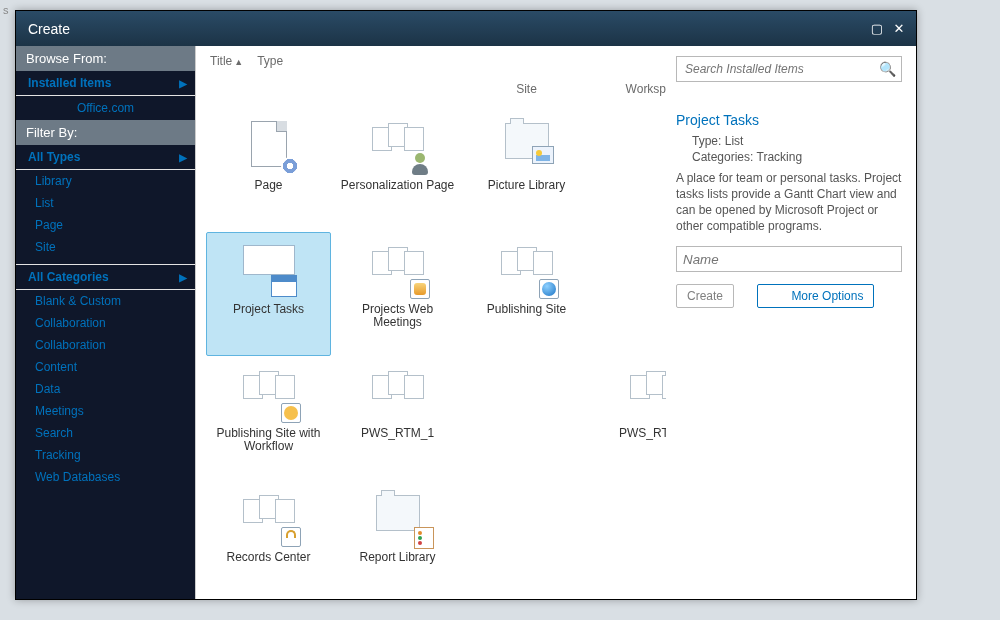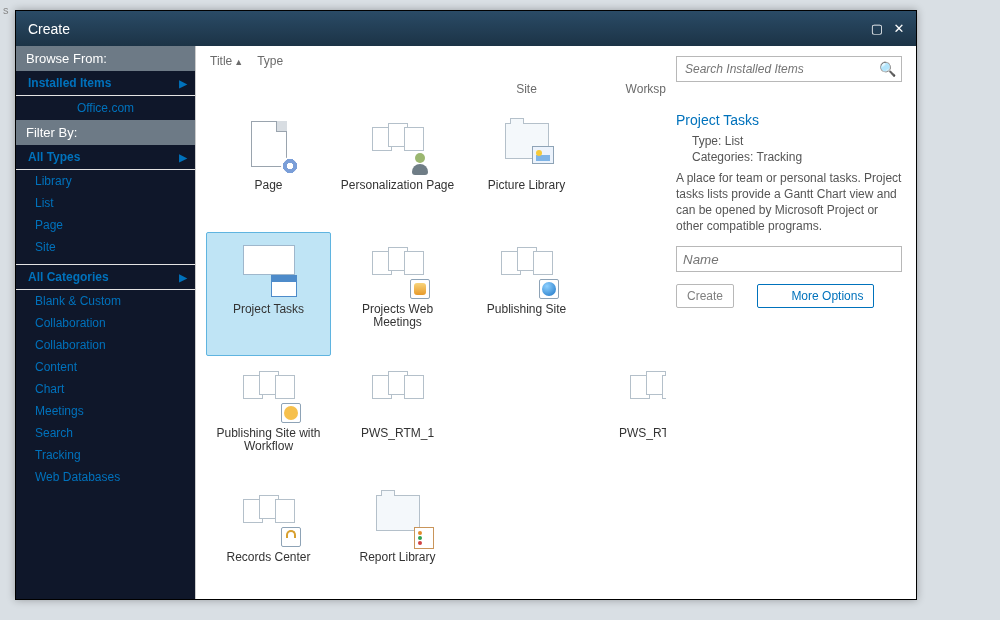--- a/index.html
+++ b/index.html
@@ -145,21 +145,21 @@
 
       <div class="side-link strong" style="border-top:1px solid #e3e3e3;">
         <span>All Categories</span>
         <span class="caret">▶</span>
       </div>
       <div class="side-group">
         <div class="cat-link">Blank &amp; Custom</div>
         <div class="cat-link">Collaboration</div>
         <div class="cat-link">Collaboration</div>
         <div class="cat-link">Content</div>
-        <div class="cat-link">Chart</div>
+        <div class="cat-link">Data</div>
         <div class="cat-link">Meetings</div>
         <div class="cat-link">Search</div>
         <div class="cat-link">Tracking</div>
         <div class="cat-link">Web Databases</div>
       </div>
     </div>
 
     <div class="main">
       <div class="list-header">
         <span><span>Title</span><span class="sort-caret">▲</span></span>

